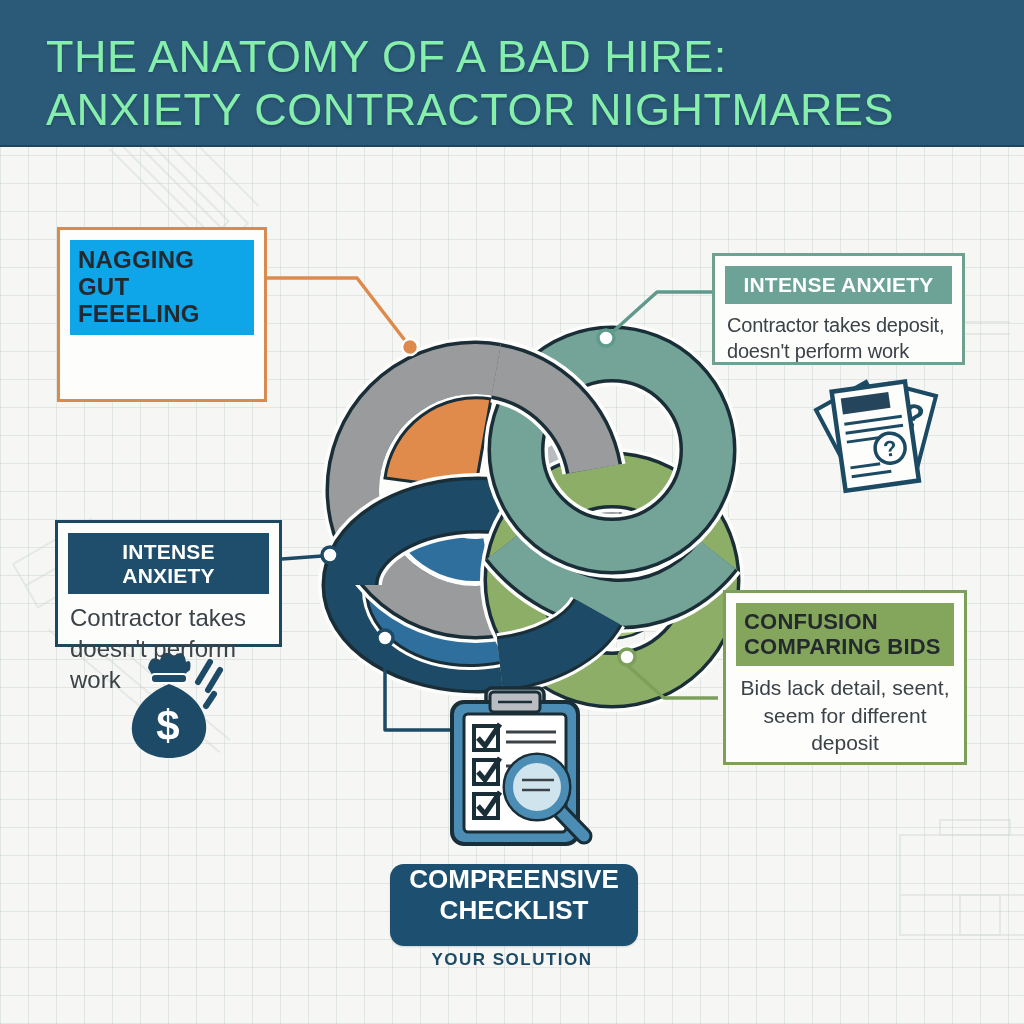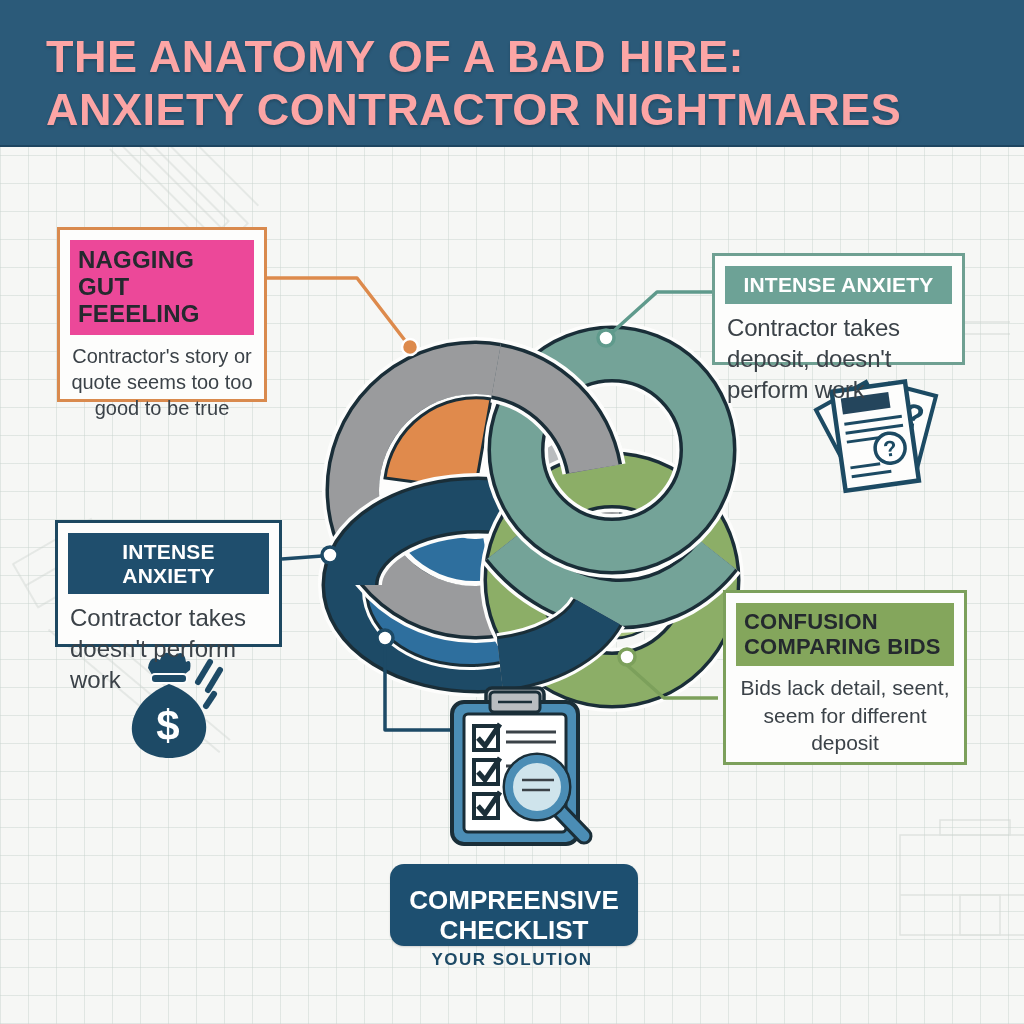--- a/index.html
+++ b/index.html
@@ -8,45 +8,45 @@
        background:#f6f7f5;}
   
   .grid-bg{position:absolute;inset:0;
     background-image:
       repeating-linear-gradient(0deg, rgba(198,210,204,.45) 0 1px, transparent 1px 28px),
       repeating-linear-gradient(90deg, rgba(198,210,204,.45) 0 1px, transparent 1px 28px);
     z-index:0;}
   
   .header-band{position:absolute;left:0;top:0;width:1024px;height:145px;
     background:#2b5a79;z-index:3;border-bottom:2px solid #1e4560;}
-  .header-title{position:absolute;left:46px;top:30px;color:#fca5a5;
-    font-weight:bold;font-size:45px;line-height:1.18;letter-spacing:.5px;
+  .header-title{position:absolute;left:46px;top:30px;color:#86efac;
+    font-weight:normal;font-size:45px;line-height:1.18;letter-spacing:.5px;
     text-shadow:0 2px 3px rgba(0,0,0,.18);}
   
   .callout{position:absolute;background:#fdfdfc;z-index:4;box-sizing:border-box;}
   .callout .bar{margin:10px 10px 6px 10px;padding:7px 8px;font-weight:bold;
     line-height:1.12;letter-spacing:.2px;}
   .callout .body{padding:2px 12px 10px 12px;color:#3b4248;line-height:1.3;}
   .co-orange{left:57px;top:227px;width:210px;height:175px;border:3px solid #d98a4e;}
-  .co-orange .bar{background:#ec4899;color:#24292e;font-size:24px;}
+  .co-orange .bar{background:#0ea5e9;color:#24292e;font-size:24px;}
   .co-orange .body{font-size:20px;text-align:center;padding-left:8px;padding-right:8px;}
   .co-teal{left:712px;top:253px;width:253px;height:112px;border:3px solid #6fa092;}
   .co-teal .bar{background:#6da296;color:#ffffff;font-size:21px;text-align:center;}
-  .co-teal .body{font-size:24px;letter-spacing:-.2px;}
+  .co-teal .body{font-size:20px;letter-spacing:-.2px;}
   .co-navy{left:55px;top:520px;width:227px;height:127px;border:3px solid #1d4861;}
   .co-navy .bar{background:#1f4e6d;color:#ffffff;font-size:21px;text-align:center;}
   .co-navy .body{font-size:24px;}
   .co-green{left:723px;top:590px;width:244px;height:175px;border:3px solid #7ca05b;}
   .co-green .bar{background:#84a65c;color:#24292e;font-size:22px;padding-left:8px;}
   .co-green .body{font-size:21px;text-align:center;}
   
   .solution-banner{position:absolute;left:390px;top:864px;width:248px;height:82px;
     background:#1d4f70;border-radius:14px;z-index:4;color:#ffffff;font-weight:bold;
     font-size:26px;line-height:1.18;text-align:center;display:flex;
-    align-items:flex-end;justify-content:center;padding:0 8px;box-sizing:border-box;
+    align-items:flex-start;justify-content:center;padding:0 8px;box-sizing:border-box;
     box-shadow:0 1px 2px rgba(0,0,0,.15);}
   .solution-caption{position:absolute;left:362px;top:950px;width:300px;z-index:4;
     text-align:center;color:#1d4a66;font-weight:bold;font-size:17px;letter-spacing:1.5px;}
   .art{position:absolute;inset:0;z-index:2;}
 </style>
 </head>
 <body>
 
 <div class="grid-bg"></div>
 
@@ -226,21 +226,20 @@
 
 <div class="header-band">
   <div class="header-title">
     <div>THE ANATOMY OF A BAD HIRE:</div>
     <div>ANXIETY CONTRACTOR NIGHTMARES</div>
   </div>
 </div>
 
 <div class="callout co-orange">
   <div class="bar">NAGGING GUT FEEELING</div>
-  <div class="body">Contractor's story or quote seems too too good to be true</div>
 </div>
 
 <div class="callout co-teal">
   <div class="bar">INTENSE ANXIETY</div>
   <div class="body">Contractor takes deposit, doesn't perform work</div>
 </div>
 
 <div class="callout co-navy">
   <div class="bar">INTENSE ANXIETY</div>
   <div class="body">Contractor takes doesn't perform work</div>

